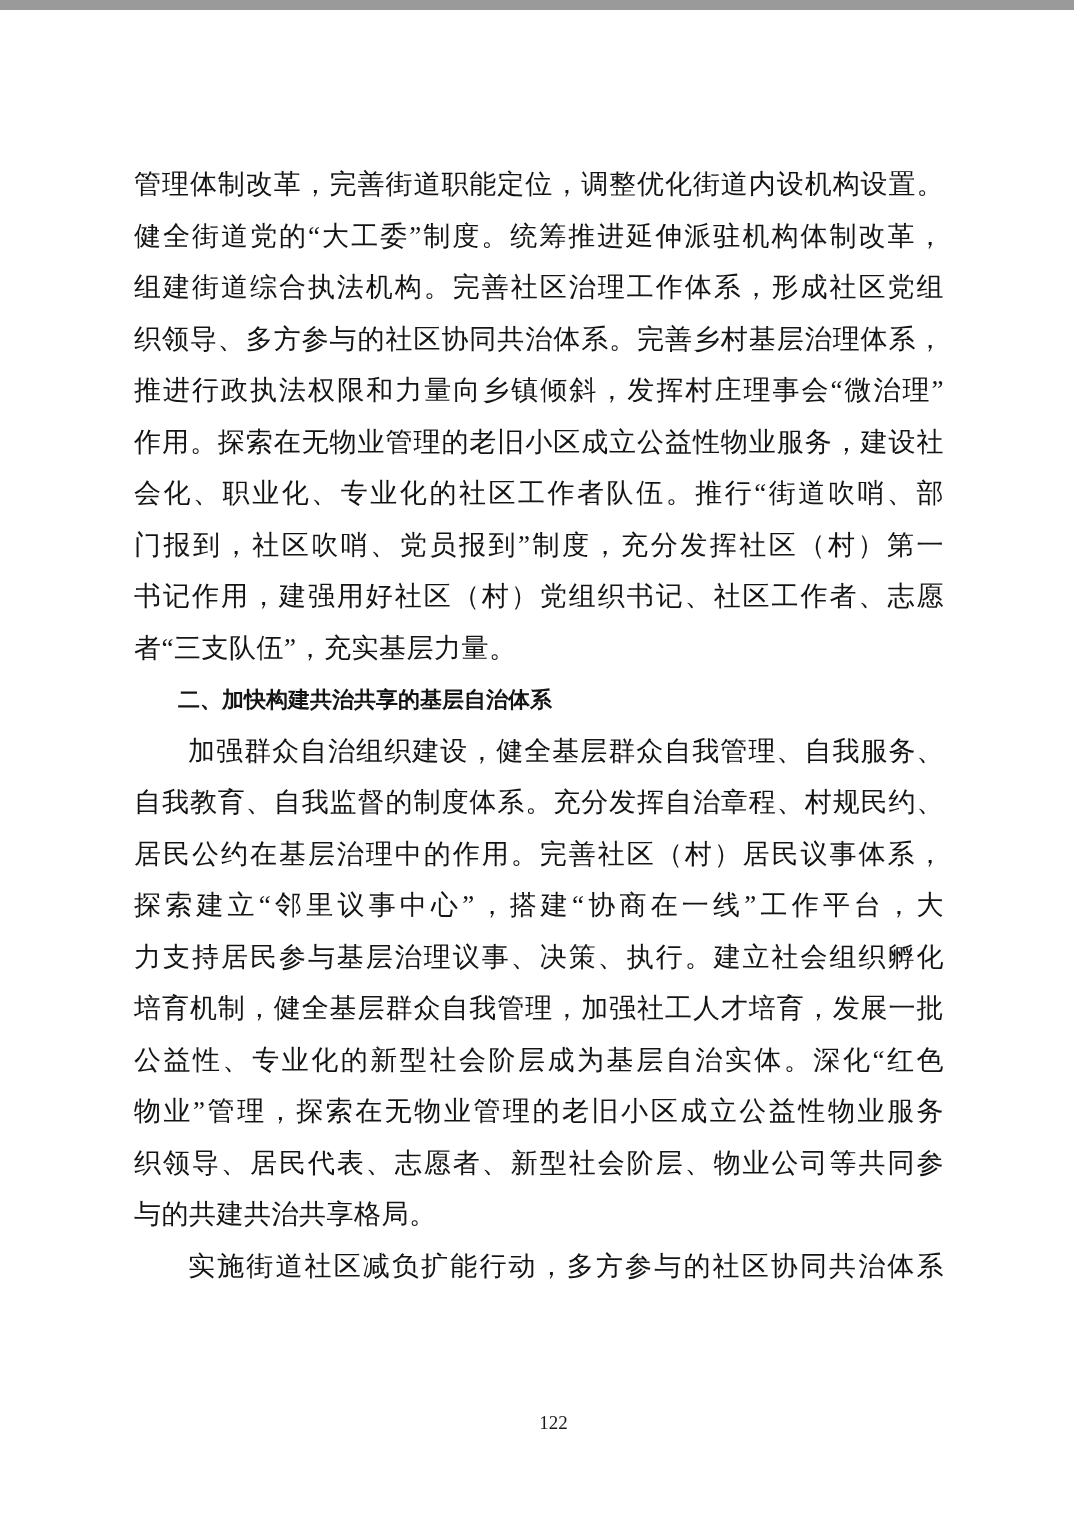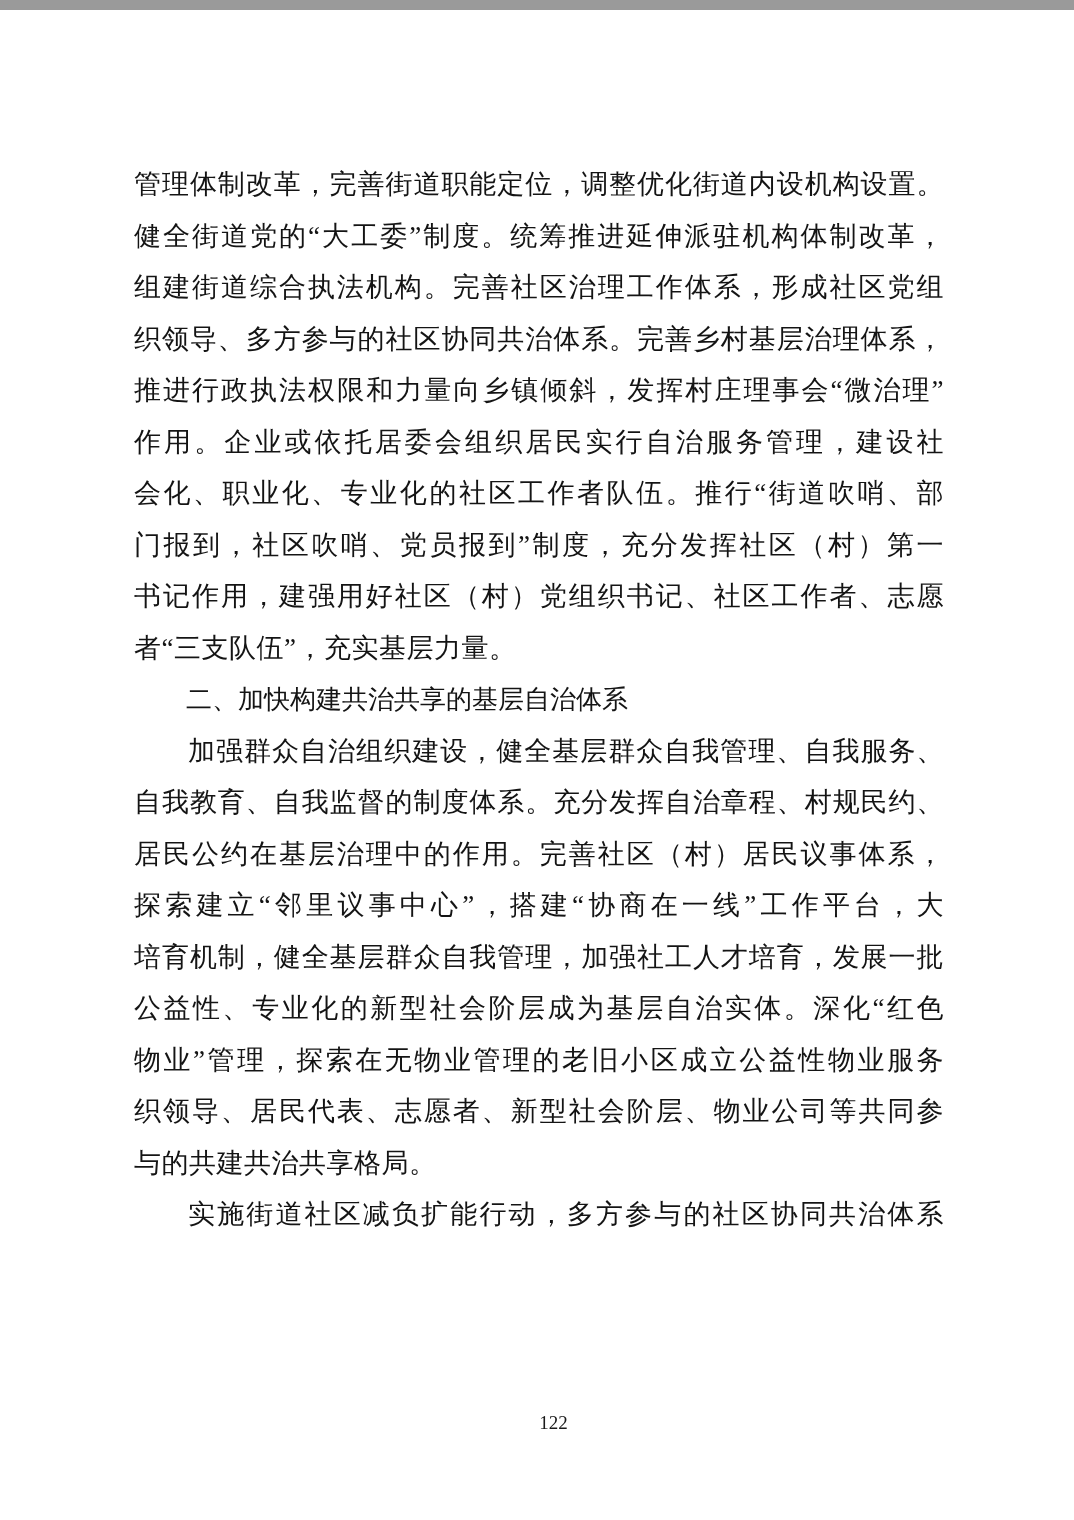--- a/index.html
+++ b/index.html
@@ -31,22 +31,22 @@
   }
   .line.end {
     text-align: center;
     text-align-last: left;
   }
   .line.first {
     text-indent: 2em;
   }
   .line.heading {
     font-family: "Liberation Sans", "DejaVu Sans", sans-serif;
-    font-weight: 400;
-    font-size: 26px;
+    font-weight: 700;
+    font-size: 22px;
     letter-spacing: 0;
     text-align: left;
     text-align-last: left;
     text-indent: 2em;
   }
   .footer {
     position: absolute;
     left: 0;
     right: 0;
     top: 1402px;
@@ -59,30 +59,31 @@
 </head>
 <body>
 
 <div class="page">
   <div class="content">
     <div class="line">管理体制改革，完善街道职能定位，调整优化街道内设机构设置。</div>
     <div class="line">健全街道党的“大工委”制度。统筹推进延伸派驻机构体制改革，</div>
     <div class="line">组建街道综合执法机构。完善社区治理工作体系，形成社区党组</div>
     <div class="line">织领导、多方参与的社区协同共治体系。完善乡村基层治理体系，</div>
     <div class="line">推进行政执法权限和力量向乡镇倾斜，发挥村庄理事会“微治理”</div>
-    <div class="line">作用。企业或依托居委会组织居民实行自治服务管理，建设社</div>
+    <div class="line">作用。探索在无物业管理的老旧小区成立公益性物业服务，建设社</div>
     <div class="line">会化、职业化、专业化的社区工作者队伍。推行“街道吹哨、部</div>
     <div class="line">门报到，社区吹哨、党员报到”制度，充分发挥社区（村）第一</div>
     <div class="line">书记作用，建强用好社区（村）党组织书记、社区工作者、志愿</div>
     <div class="line end">者“三支队伍”，充实基层力量。</div>
     <div class="line heading">二、加快构建共治共享的基层自治体系</div>
     <div class="line first">加强群众自治组织建设，健全基层群众自我管理、自我服务、</div>
     <div class="line">自我教育、自我监督的制度体系。充分发挥自治章程、村规民约、</div>
     <div class="line">居民公约在基层治理中的作用。完善社区（村）居民议事体系，</div>
     <div class="line">探索建立“邻里议事中心”，搭建“协商在一线”工作平台，大</div>
+    <div class="line">力支持居民参与基层治理议事、决策、执行。建立社会组织孵化</div>
     <div class="line">培育机制，健全基层群众自我管理，加强社工人才培育，发展一批</div>
     <div class="line">公益性、专业化的新型社会阶层成为基层自治实体。深化“红色</div>
     <div class="line">物业”管理，探索在无物业管理的老旧小区成立公益性物业服务</div>
     <div class="line">织领导、居民代表、志愿者、新型社会阶层、物业公司等共同参</div>
     <div class="line end">与的共建共治共享格局。</div>
     <div class="line first">实施街道社区减负扩能行动，多方参与的社区协同共治体系</div>
   </div>
 
   <div class="footer">122</div>
 </div>

